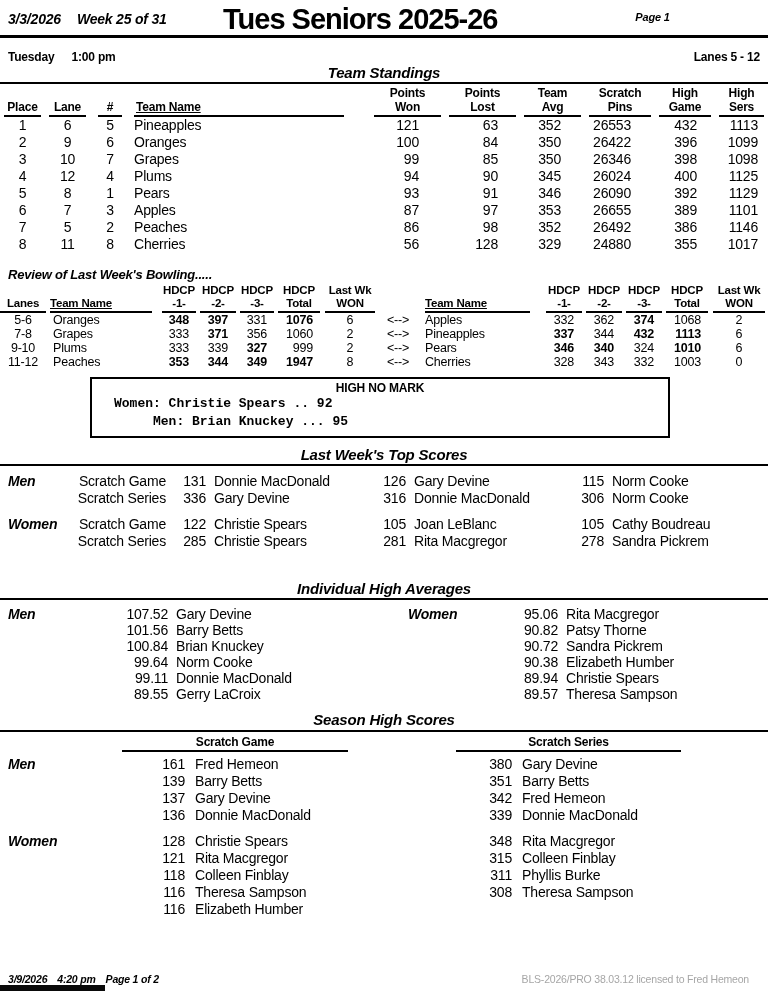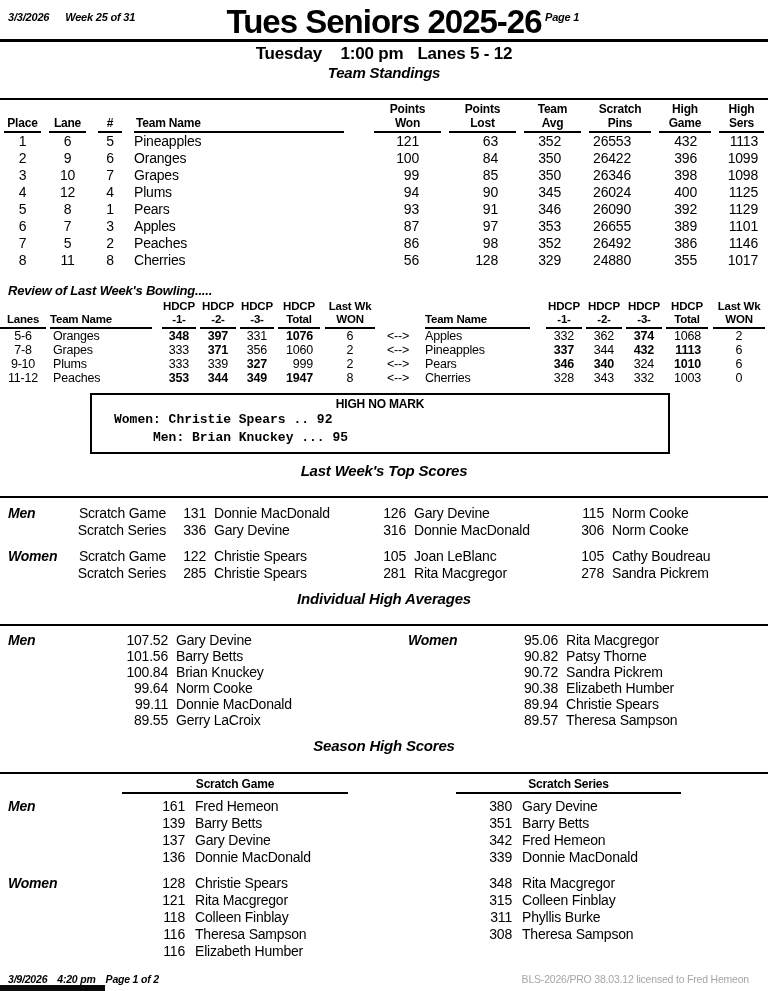--- a/index.html
+++ b/index.html
@@ -4,41 +4,41 @@
 <style>
   * { box-sizing: border-box; }
   html,body { margin:0; padding:0; background:#ffffff; }
   .page {
     position:relative; width:768px; height:991px; background:#fff;
     font-family:"Liberation Sans", sans-serif; color:#000; overflow:hidden;
     letter-spacing:-0.2px;
   }
   
   .hdr1 { display:flex; align-items:flex-start; padding:5px 8px 0 8px; }
-  .hdr1-left { width:215px; font-size:11px; font-weight:700; font-style:italic; display:flex; gap:16px; padding-top:6px; }
-  .hdr1-title { flex:1; text-align:center; font-size:33px; font-weight:700; letter-spacing:-1px; line-height:1.0; }
-  .hdr1-right { width:215px; text-align:left; font-size:11px; font-weight:700; font-style:italic; padding-top:6px; }
+  .hdr1-left { width:215px; font-size:14px; font-weight:700; font-style:italic; display:flex; gap:16px; padding-top:6px; }
+  .hdr1-title { flex:1; font-size:29px; font-weight:700; letter-spacing:-1px; line-height:1.0; }
+  .hdr1-right { width:215px; text-align:center; font-size:11px; font-weight:700; font-style:italic; padding-top:6px; }
   .rule-thick { border-top:3px solid #000; margin:1px 0 0 0; }
-  .hdr2 { display:flex; justify-content:center; font-size:17px; font-weight:700; padding:2px 8px 0 8px; }
+  .hdr2 { display:flex; justify-content:space-between; font-size:12px; font-weight:700; padding:12px 8px 0 8px; }
   .hdr2-left span { margin-right:14px; }
   
   .sec-title {
     text-align:center; font-size:15px; font-weight:700; font-style:italic;
-    border-bottom:2px solid #000; line-height:1.15; padding-bottom:17px;
+    border-bottom:2px solid #000; line-height:1.15; padding-bottom:1px;
   }
   
   table { border-collapse:collapse; table-layout:fixed; width:768px; }
   .st { margin-top:3px; }
   .st th { font-size:12px; font-weight:700; vertical-align:bottom; padding:0; line-height:1.12; }
   .hu { border-bottom:2px solid #000; margin:0 4px; padding-bottom:1px; }
   .hu-num { width:24px; margin:0 auto; }
   .hu-team { text-align:left; margin-right:26px; padding-left:2px; }
   .st td { font-size:14px; height:17px; line-height:17px; padding:0; }
   .c { text-align:center; }
-  .l { text-align:left; }
+  .l { text-align:left;text-decoration:underline; }
   td.team { padding-left:4px; }
   td.won  { text-align:right; padding-right:26px; }
   td.lost { text-align:right; padding-right:22px; }
   td.avg  { text-align:right; padding-right:24px; }
   td.pins { text-align:right; padding-right:24px; }
   td.game { text-align:right; padding-right:18px; }
   td.sers { text-align:right; padding-right:10px; }
   
   .review-title { font-size:13px; font-weight:700; font-style:italic; padding:14px 0 0 8px; }
   .rv { margin-top:2px; }
@@ -423,21 +423,21 @@
       <div class="ts-cat">Scratch Series</div>
       <div class="ts-s">285</div>
       <div class="ts-n">Christie Spears</div>
       <div class="ts-s">281</div>
       <div class="ts-n">Rita Macgregor</div>
       <div class="ts-s">278</div>
       <div class="ts-n">Sandra Pickrem</div>
     </div>
   </div>
 
-  <div class="sec-title" style="margin-top:8px">Individual High Averages</div>
+  <div class="sec-title" style="margin-top:30px">Individual High Averages</div>
   <div style="margin-top:6px">
     <div class="ha-row">
       <div class="ha-label">Men</div>
       <div class="ha-v">107.52</div>
       <div class="ha-n">Gary Devine</div>
       <div class="ha-label">Women</div>
       <div class="ha-v">95.06</div>
       <div class="ha-n">Rita Macgregor</div>
     </div>
     <div class="ha-row">

